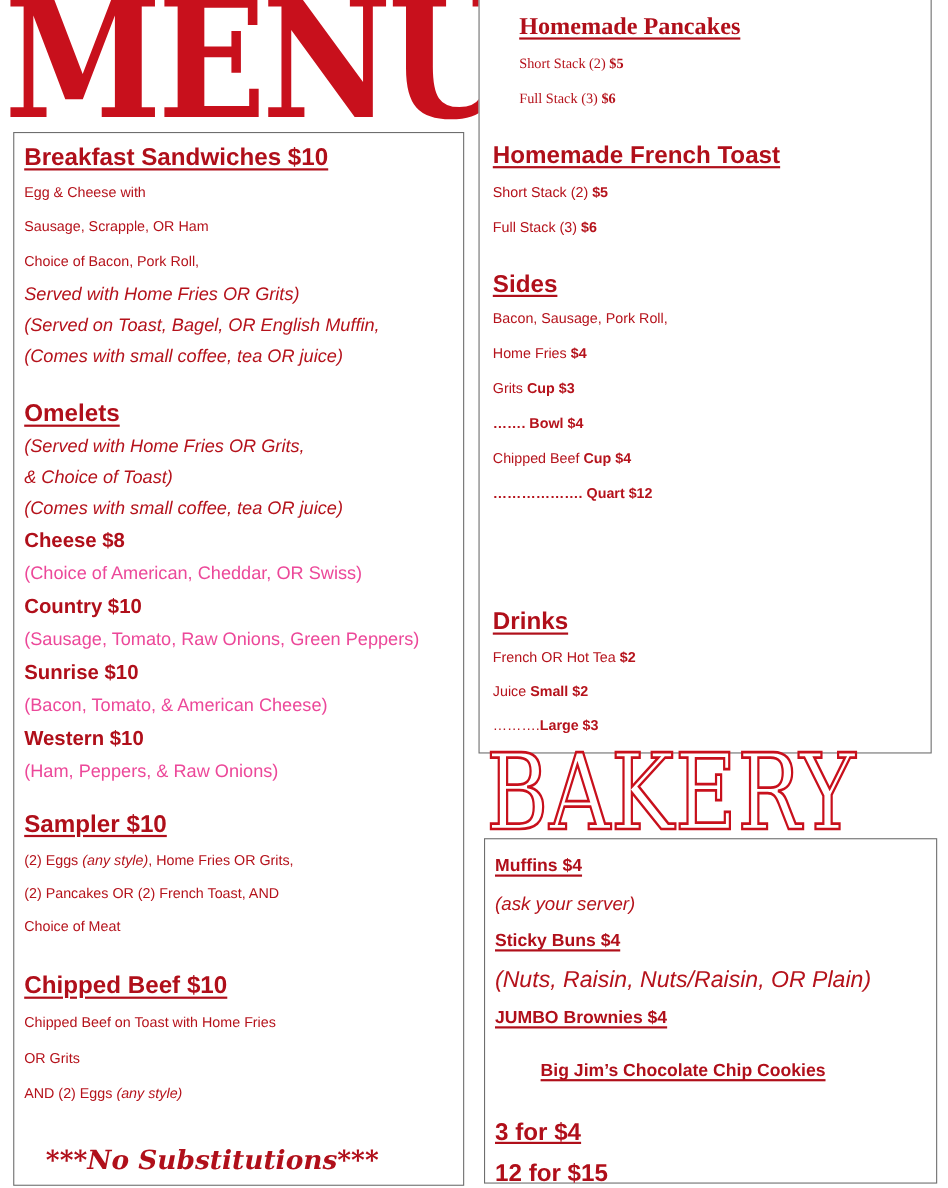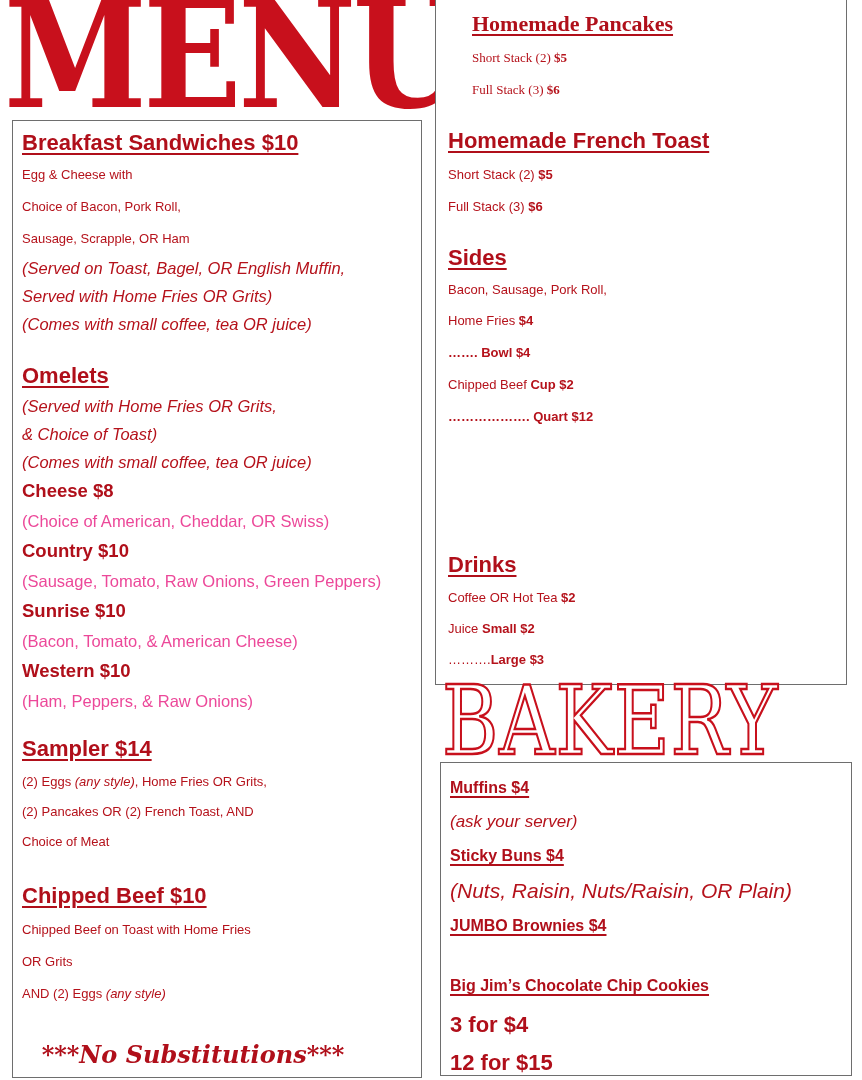--- a/index.html
+++ b/index.html
@@ -58,44 +58,44 @@
 </head>
 <body>
 
 <div class="menu-title">MENU</div>
 
 <div class="box box-left"></div>
 
 <div class="sec" style="left:22px; top:129px;">
   <div class="h">Breakfast Sandwiches $10</div>
   <div class="line" style="margin-top:3px;">Egg &amp; Cheese with</div>
+  <div class="line" style="line-height:31px;">Sausage, Scrapple, OR Ham</div>
   <div class="line" style="line-height:33px;">Choice of Bacon, Pork Roll,</div>
-  <div class="line" style="line-height:31px;">Sausage, Scrapple, OR Ham</div>
+  <div class="ital">Served with Home Fries OR Grits)</div>
   <div class="ital">(Served on Toast, Bagel, OR English Muffin,</div>
-  <div class="ital">Served with Home Fries OR Grits)</div>
   <div class="ital">(Comes with small coffee, tea OR juice)</div>
 </div>
 
 <div class="sec" style="left:22px; top:362px;">
   <div class="h">Omelets</div>
   <div class="ital" style="margin-top:2px;">(Served with Home Fries OR Grits,</div>
   <div class="ital">&amp; Choice of Toast)</div>
   <div class="ital">(Comes with small coffee, tea OR juice)</div>
   <div class="item">Cheese $8</div>
   <div class="sub">(Choice of American, Cheddar, OR Swiss)</div>
   <div class="item">Country $10</div>
   <div class="sub">(Sausage, Tomato, Raw Onions, Green Peppers)</div>
   <div class="item">Sunrise $10</div>
   <div class="sub">(Bacon, Tomato, &amp; American Cheese)</div>
   <div class="item">Western $10</div>
   <div class="sub">(Ham, Peppers, &amp; Raw Onions)</div>
 </div>
 
 <div class="sec" style="left:22px; top:735px;">
-  <div class="h">Sampler $14</div>
+  <div class="h">Sampler $10</div>
   <div class="line" style="margin-top:4px;"><span>(2) Eggs </span><i>(any style)</i><span>, Home Fries OR Grits,</span></div>
   <div class="line">(2) Pancakes OR (2) French Toast, AND</div>
   <div class="line">Choice of Meat</div>
 </div>
 
 <div class="sec" style="left:22px; top:882px;">
   <div class="h">Chipped Beef $10</div>
   <div class="line" style="margin-top:4px; line-height:32px;">Chipped Beef on Toast with Home Fries</div>
   <div class="line" style="line-height:32px;">OR Grits</div>
   <div class="line" style="line-height:32px;"><span>AND (2) Eggs </span><i>(any style)</i></div>
@@ -114,37 +114,38 @@
 <div class="sec" style="left:448px; top:127px;">
   <div class="h">Homemade French Toast</div>
   <div class="line" style="margin-top:4px; line-height:32px;"><span>Short Stack (2) </span><b>$5</b></div>
   <div class="line" style="line-height:32px;"><span>Full Stack (3) </span><b>$6</b></div>
 </div>
 
 <div class="sec" style="left:448px; top:244px;">
   <div class="h">Sides</div>
   <div class="line" style="margin-top:2px; line-height:31px;"><span>Bacon, Sausage, Pork Roll,</span><b></b></div>
   <div class="line" style="line-height:32px;"><span>Home Fries </span><b>$4</b></div>
+  <div class="line" style="line-height:32px;"><span>Grits </span><b>Cup $3</b></div>
   <div class="line" style="line-height:32px;"><span></span><b>……. Bowl $4</b></div>
-  <div class="line" style="line-height:32px;"><span>Chipped Beef </span><b>Cup $2</b></div>
+  <div class="line" style="line-height:32px;"><span>Chipped Beef </span><b>Cup $4</b></div>
   <div class="line" style="line-height:32px;"><span></span><b>………………. Quart $12</b></div>
 </div>
 
 <div class="sec" style="left:448px; top:551px;">
   <div class="h">Drinks</div>
-  <div class="line" style="margin-top:3px; line-height:31px;"><span>Coffee OR Hot Tea </span><b>$2</b></div>
+  <div class="line" style="margin-top:3px; line-height:31px;"><span>French OR Hot Tea </span><b>$2</b></div>
   <div class="line" style="line-height:31px;"><span>Juice </span><b>Small $2</b></div>
   <div class="line" style="line-height:31px;"><span>……….</span><b>Large $3</b></div>
 </div>
 
 <div class="bakery-title">BAKERY</div>
 <div class="box box-bakery"></div>
 
 <div class="sec" style="left:450px; top:772px;">
   <div class="bk-h">Muffins $4</div>
   <div class="ital" style="font-size:17px; line-height:36px;">(ask your server)</div>
   <div class="bk-h">Sticky Buns $4</div>
   <div class="ital" style="font-size:21px; line-height:38px;">(Nuts, Raisin, Nuts/Raisin, OR Plain)</div>
   <div class="bk-h">JUMBO Brownies $4</div>
-  <div class="bk-h" style="margin-top:28px;">Big Jim’s Chocolate Chip Cookies</div>
-  <div class="bk-big" style="margin-top:4px;">3 for $4</div>
+  <div class="bk-h" style="margin-top:16px;text-align:center;">Big Jim’s Chocolate Chip Cookies</div>
+  <div class="bk-big" style="margin-top:20px;text-decoration:underline;">3 for $4</div>
   <div class="bk-big">12 for $15</div>
 </div>
 
 </body></html>

